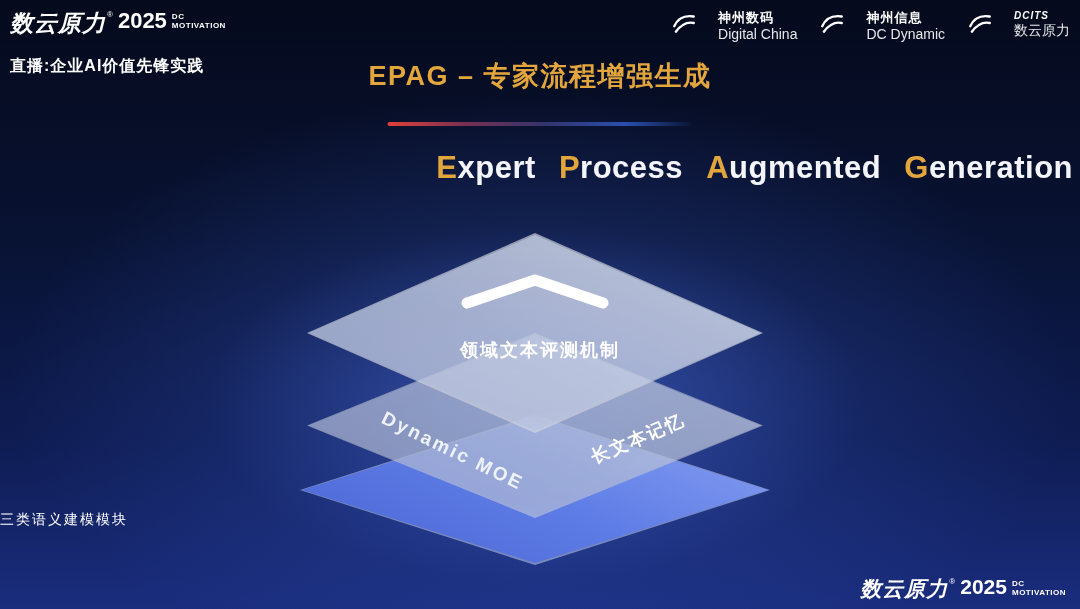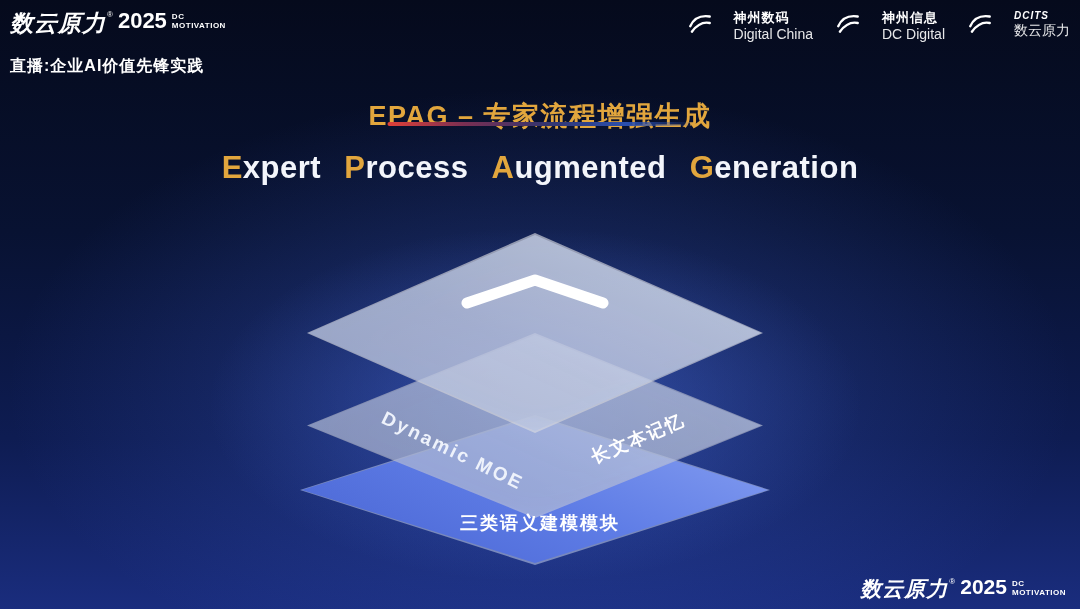--- a/index.html
+++ b/index.html
@@ -27,29 +27,29 @@
                 margin:4px 0 0 5px; line-height:1.15; letter-spacing:0.5px; }
   .brand-footer .brand-name, .brand-footer .brand-year { font-size:21px; }
 
   
   .live-label {
     position:absolute; left:10px; top:56px; color:#ffffff;
     font-size:16px; font-weight:800; letter-spacing:1px;
   }
   .slide-title {
     position:absolute; top:58px; left:0; width:100%; text-align:center;
-    color:#e2a63d; font-size:27px; font-weight:800; letter-spacing:1.5px;margin-top:40px;
+    color:#e2a63d; font-size:27px; font-weight:800; letter-spacing:1.5px;
   }
   .divider {
     position:absolute; top:122px; left:50%; transform:translateX(-50%);
     width:305px; height:4px; border-radius:2px;
     background:linear-gradient(90deg,#e04038 0%,#7a2f52 25%,#33346e 52%,#2a4fae 78%,rgba(42,79,174,0.05) 100%);
   }
   .main-title {
-    position:absolute; top:150px; left:0; width:100%; text-align:center;
+    position:absolute; top:150px; left:0; width:100%; text-align:right;
     color:#f3f5fb; font-size:31px; font-weight:700; letter-spacing:0.5px;
   }
   .main-title .word { margin:0 7px; }
   .main-title .initial { color:#e2a63d; }
 
   
   .logos { position:absolute; right:10px; top:10px; display:flex; gap:22px; }
   .logo-item { display:flex; align-items:flex-start; gap:21px; color:#fff; }
   .logo-icon svg { display:block; }
   .logo-text { display:flex; flex-direction:column; line-height:1.2; }
@@ -94,21 +94,21 @@
   }
 
   .chevron { position:absolute; left:455px; top:272px; z-index:5; }
 
   .layer-label { position:absolute; z-index:5; color:#ffffff; white-space:nowrap; }
   .label-top    { top:338px; left:0; width:100%; text-align:center; font-size:18px; font-weight:700; letter-spacing:2px; }
   .label-dynamic{ left:383px; top:406px; transform:rotate(26deg); transform-origin:left center;
                   font-size:19px; font-weight:600; letter-spacing:2.5px; color:#eef2fb; }
   .label-long   { left:592px; top:446px; transform:rotate(-23deg); transform-origin:left center;
                   font-size:18px; font-weight:700; letter-spacing:2px; }
-  .label-bottom { top:511px; left:0; width:100%; text-align:center; font-size:18px; font-weight:700; letter-spacing:2px; }
+  .label-bottom { top:511px; left:0; width:100%; text-align:left; font-size:14px; font-weight:400; letter-spacing:2px; }
 </style>
 </head>
 <body>
 
 <div class="slide">
 
   <div class="brand brand-header">
     <span class="brand-name">数云原力</span>
     <span class="brand-reg">®</span>
     <span class="brand-year">2025</span>
@@ -143,21 +143,21 @@
       <span class="logo-icon">
         <svg width="26" height="26" viewBox="0 0 24 24">
             <g fill="none" stroke="#ffffff" stroke-width="2.2" stroke-linecap="round">
               <path d="M3 15 Q8 4 21 6"></path>
               <path d="M4.5 20 Q12 10 21 12"></path>
             </g>
           </svg>
       </span>
       <span class="logo-text">
         <span class="logo-name">神州信息</span>
-        <span class="logo-sub">DC Digital</span>
+        <span class="logo-sub">DC Dynamic</span>
       </span>
     </div>
     <div class="logo-item">
       <span class="logo-icon">
         <svg width="26" height="26" viewBox="0 0 24 24">
             <g fill="none" stroke="#ffffff" stroke-width="2.2" stroke-linecap="round">
               <path d="M3 15 Q8 4 21 6"></path>
               <path d="M4.5 20 Q12 10 21 12"></path>
             </g>
           </svg>
@@ -185,20 +185,21 @@
       <div class="plate-fill"></div>
     </div>
   <div class="plate plate-bottom">
       <div class="plate-fill"></div>
     </div>
 
   <svg class="chevron" width="160" height="40" viewBox="0 0 160 40">
     <path d="M12 31 L80 8 L148 31" fill="none" stroke="#ffffff" stroke-width="11" stroke-linecap="round" stroke-linejoin="round"></path>
   </svg>
 
+  <div class="layer-label label-top">领域文本评测机制</div>
   <div class="layer-label label-dynamic">Dynamic MOE</div>
   <div class="layer-label label-long">长文本记忆</div>
   <div class="layer-label label-bottom">三类语义建模模块</div>
 
   <div class="brand brand-footer">
     <span class="brand-name">数云原力</span>
     <span class="brand-reg">®</span>
     <span class="brand-year">2025</span>
     <span class="brand-sub">
       <span>DC</span>

